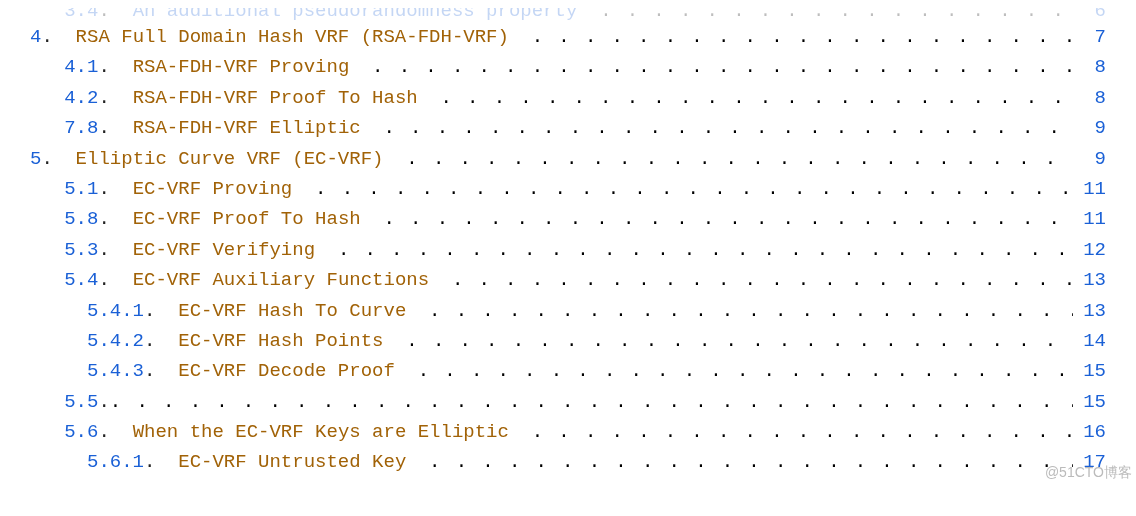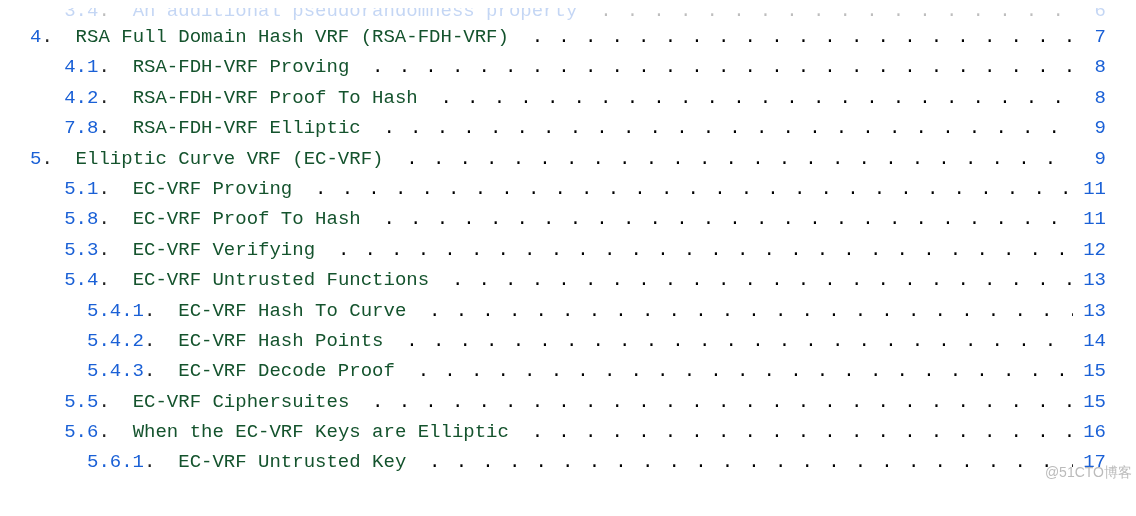--- a/index.html
+++ b/index.html
@@ -26,21 +26,21 @@
     .toc-line .indent {
       white-space: pre;
     }
     .toc-line .secnum {
       color: #1a60d6;
     }
     .toc-line .dot-after-num {
       color: #222;
     }
     .toc-line .title {
-      color: #14532d;
+      color: #a16207;
       white-space: pre;
     }
     .toc-line .dots {
       flex: 1;
       overflow: hidden;
       letter-spacing: 0.1em;
       color: #000;
       white-space: nowrap;
     }
     .toc-line .page {
@@ -161,21 +161,21 @@
       <span class="secnum">5.3</span>
       <span class="dot-after-num">.</span>
       <span class="title">  EC-VRF Verifying  </span>
       <span class="dots"> . . . . . . . . . . . . . . . . . . . . . . . . . . . . . . . . . . . . . . . . . . . . . . . . . . . . . . . . . . . . . . . .</span>
       <span class="page">12</span>
     </div>
     <div class="toc-line">
       <span class="indent">   </span>
       <span class="secnum">5.4</span>
       <span class="dot-after-num">.</span>
-      <span class="title">  EC-VRF Untrusted Functions  </span>
+      <span class="title">  EC-VRF Auxiliary Functions  </span>
       <span class="dots"> . . . . . . . . . . . . . . . . . . . . . . . . . . . . . . . . . . . . . . . . . . . . . . . . . . . . . . . . . . . . . . . .</span>
       <span class="page">13</span>
     </div>
     <div class="toc-line">
       <span class="indent">     </span>
       <span class="secnum">5.4.1</span>
       <span class="dot-after-num">.</span>
       <span class="title">  EC-VRF Hash To Curve  </span>
       <span class="dots"> . . . . . . . . . . . . . . . . . . . . . . . . . . . . . . . . . . . . . . . . . . . . . . . . . . . . . . . . . . . . . . . .</span>
       <span class="page">13</span>
@@ -193,21 +193,20 @@
       <span class="secnum">5.4.3</span>
       <span class="dot-after-num">.</span>
       <span class="title">  EC-VRF Decode Proof  </span>
       <span class="dots"> . . . . . . . . . . . . . . . . . . . . . . . . . . . . . . . . . . . . . . . . . . . . . . . . . . . . . . . . . . . . . . . .</span>
       <span class="page">15</span>
     </div>
     <div class="toc-line">
       <span class="indent">   </span>
       <span class="secnum">5.5</span>
       <span class="dot-after-num">.</span>
-      <span class="title">  EC-VRF Ciphersuites  </span>
       <span class="dots"> . . . . . . . . . . . . . . . . . . . . . . . . . . . . . . . . . . . . . . . . . . . . . . . . . . . . . . . . . . . . . . . .</span>
       <span class="page">15</span>
     </div>
     <div class="toc-line">
       <span class="indent">   </span>
       <span class="secnum">5.6</span>
       <span class="dot-after-num">.</span>
       <span class="title">  When the EC-VRF Keys are Elliptic  </span>
       <span class="dots"> . . . . . . . . . . . . . . . . . . . . . . . . . . . . . . . . . . . . . . . . . . . . . . . . . . . . . . . . . . . . . . . .</span>
       <span class="page">16</span>

